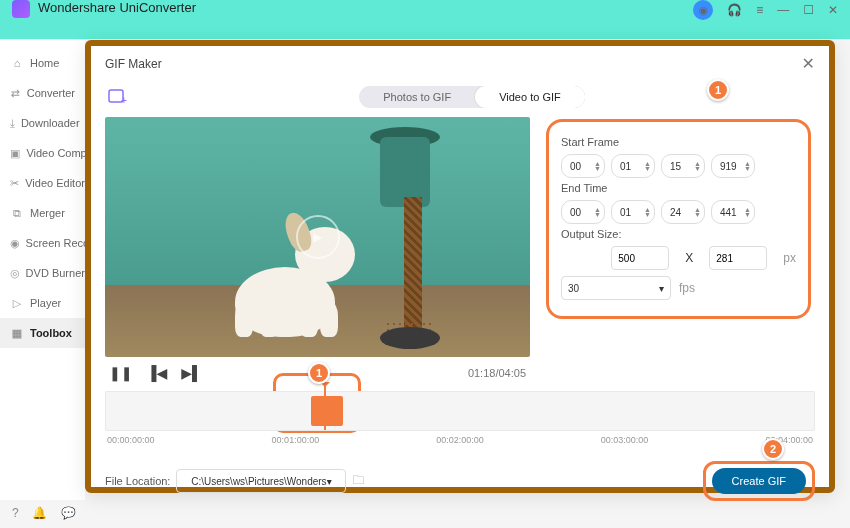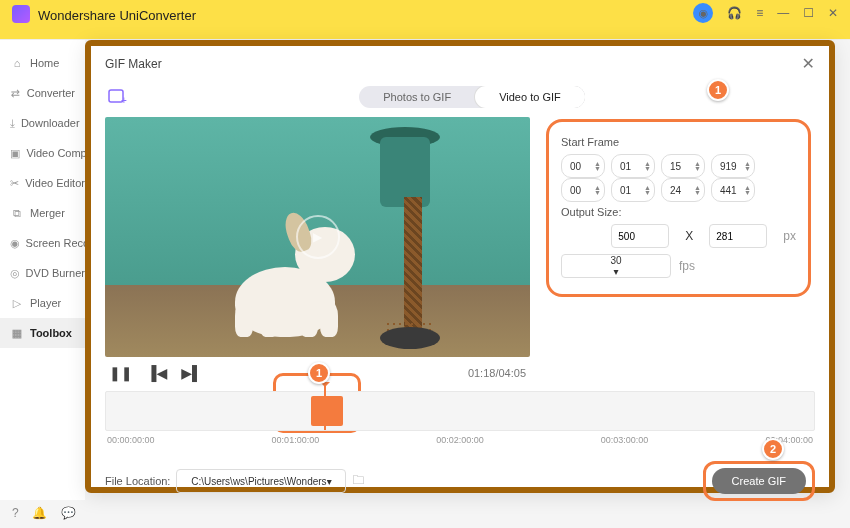--- a/index.html
+++ b/index.html
@@ -1,17 +1,17 @@
 <!DOCTYPE html>
 <html><head>
 <meta charset="utf-8">
 <style>
 * { box-sizing: border-box; margin: 0; padding: 0; }
 body { font-family: -apple-system, Segoe UI, Arial, sans-serif; font-size: 12px; color: #333; background: #f5f5f5; width: 850px; height: 528px; overflow: hidden; position: relative; }
-.titlebar { height: 40px; display: flex; align-items: flex-end; padding: 16px 12px; background: #fde047; border-bottom: 1px solid #eee; }
+.titlebar { height: 40px; display: flex; align-items: flex-start; padding: 0 12px; background: #5eead4; border-bottom: 1px solid #eee; }
 .logo { width: 18px; height: 18px; border-radius: 4px; background: linear-gradient(135deg,#7b5cff,#b45cff); margin-right: 8px; }
 .title { font-size: 13px; color: #222; flex: 0 0 auto; }
 .titlebar-spacer { flex: 1; }
 .titlebar-icons { display: flex; gap: 14px; align-items: center; }
 .titlebar-icons span { color: #666; cursor: pointer; }
 .avatar-circle { width: 20px; height: 20px; border-radius: 50%; background: #3a8dff; display: flex; align-items: center; justify-content: center; color: #fff; font-size: 11px; }
 
 .main { display: flex; height: 460px; }
 .sidebar { width: 85px; background: #fff; overflow: hidden; padding-top: 8px; }
 .side-item { display: flex; align-items: center; gap: 6px; padding: 8px 10px; color: #666; font-size: 11px; cursor: pointer; white-space: nowrap; }
@@ -50,35 +50,35 @@
 
 .settings { flex: 1; padding: 2px 4px; position: relative; }
 .settings-box { border: 3px solid #f47b3e; border-radius: 16px; padding: 10px 12px 16px; position: relative; }
 .s-label { font-size: 11px; color: #555; margin: 4px 0 6px; }
 .spin-row { display: flex; gap: 6px; }
 .spin { width: 44px; height: 24px; border: 1px solid #ddd; border-radius: 10px; display: flex; align-items: center; padding: 0 4px 0 8px; font-size: 10px; background: #fff; position: relative; }
 .spin-arrows { position: absolute; right: 3px; display: flex; flex-direction: column; line-height: 5px; font-size: 7px; color: #888; }
 .size-row { display: flex; gap: 16px; align-items: center; margin-bottom: 6px; justify-content: flex-end; }
 .size-in { width: 58px; height: 24px; border: 1px solid #ddd; border-radius: 4px; padding: 0 6px; font-size: 10px; }
 .fps-row { display: flex; gap: 8px; align-items: center; }
-.fps-sel { width: 110px; height: 24px; border: 1px solid #ddd; border-radius: 4px; padding: 0 6px; font-size: 10px; display: flex; align-items: center; justify-content: space-between; flex-direction: column; }
+.fps-sel { width: 110px; height: 24px; border: 1px solid #ddd; border-radius: 4px; padding: 0 6px; font-size: 10px; display: flex; align-items: center; justify-content: space-between; }
 
 .selection-box { position: absolute; border: 3px solid #f47b3e; border-radius: 10px; pointer-events: none; }
 
 .timeline { padding: 2px 14px; position: relative; }
 .track { height: 40px; background: #f5f5f5; border: 1px solid #e8e8e8; border-radius: 2px; position: relative; }
 .clip { position: absolute; top: 4px; bottom: 4px; background: #f47b3e; border-radius: 2px; }
 .playhead { position: absolute; top: -6px; bottom: 0; width: 2px; background: #f47b3e; }
 .playhead::before { content: ''; position: absolute; top: -4px; left: -4px; border: 5px solid transparent; border-top-color: #f47b3e; }
 .time-labels { display: flex; justify-content: space-between; font-size: 9px; color: #999; padding: 4px 2px; }
 
 .footer-row { display: flex; align-items: center; padding: 10px 14px; gap: 6px; }
 .file-sel { width: 170px; height: 24px; border: 1px solid #ddd; border-radius: 4px; padding: 0 6px; font-size: 10px; display: flex; align-items: center; justify-content: center; overflow: hidden; white-space: nowrap; }
 .folder-ico { color: #888; cursor: pointer; }
-.create-btn { margin-left: auto; background: #737373; color: #fff; border: none; border-radius: 14px; padding: 7px 20px; font-size: 11px; cursor: pointer; }
+.create-btn { margin-left: auto; background: #0369a1; color: #fff; border: none; border-radius: 14px; padding: 7px 20px; font-size: 11px; cursor: pointer; }
 .create-box { border: 3px solid #f47b3e; border-radius: 12px; padding: 4px 6px; position: relative; margin-left: auto; }
 
 .bottombar { position: absolute; left: 12px; bottom: 8px; display: flex; gap: 14px; color: #888; }
 .bg-text { position: absolute; right: 25px; top: 104px; font-size: 11px; color: #666; }
 .bg-text2 { position: absolute; right: 25px; top: 220px; font-size: 11px; color: #666; text-align: right; }
 .bg-text3 { position: absolute; right: 25px; top: 324px; font-size: 11px; color: #666; }
 </style>
 </head>
 <body>
 
@@ -207,20 +207,21 @@
             </div>
           <div class="spin">
               <span>15</span>
               <span class="spin-arrows">▲<br>▼</span>
             </div>
           <div class="spin">
               <span>919</span>
               <span class="spin-arrows">▲<br>▼</span>
             </div>
         </div>
+        <div class="s-label">End Time</div>
         <div class="spin-row">
           <div class="spin">
               <span>00</span>
               <span class="spin-arrows">▲<br>▼</span>
             </div>
           <div class="spin">
               <span>01</span>
               <span class="spin-arrows">▲<br>▼</span>
             </div>
           <div class="spin">

